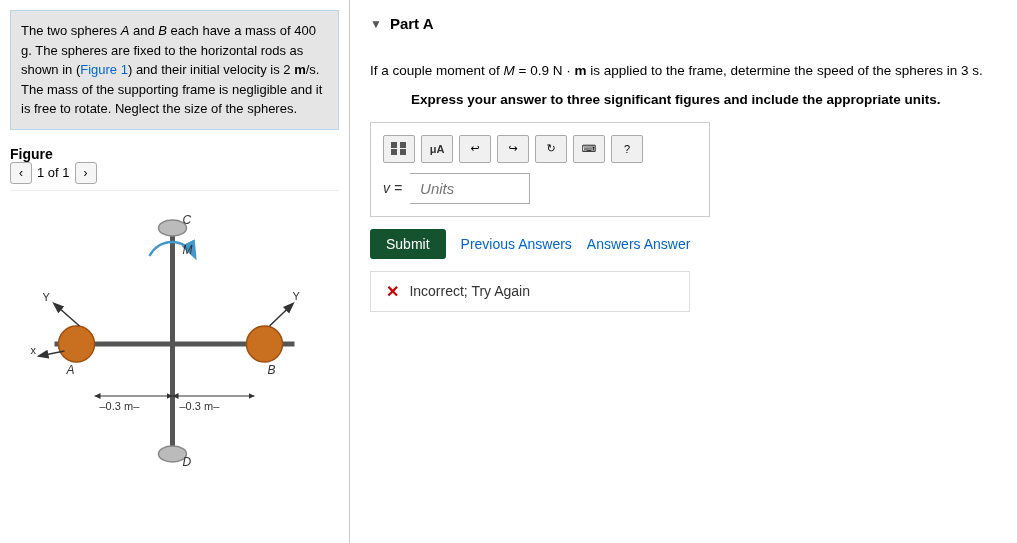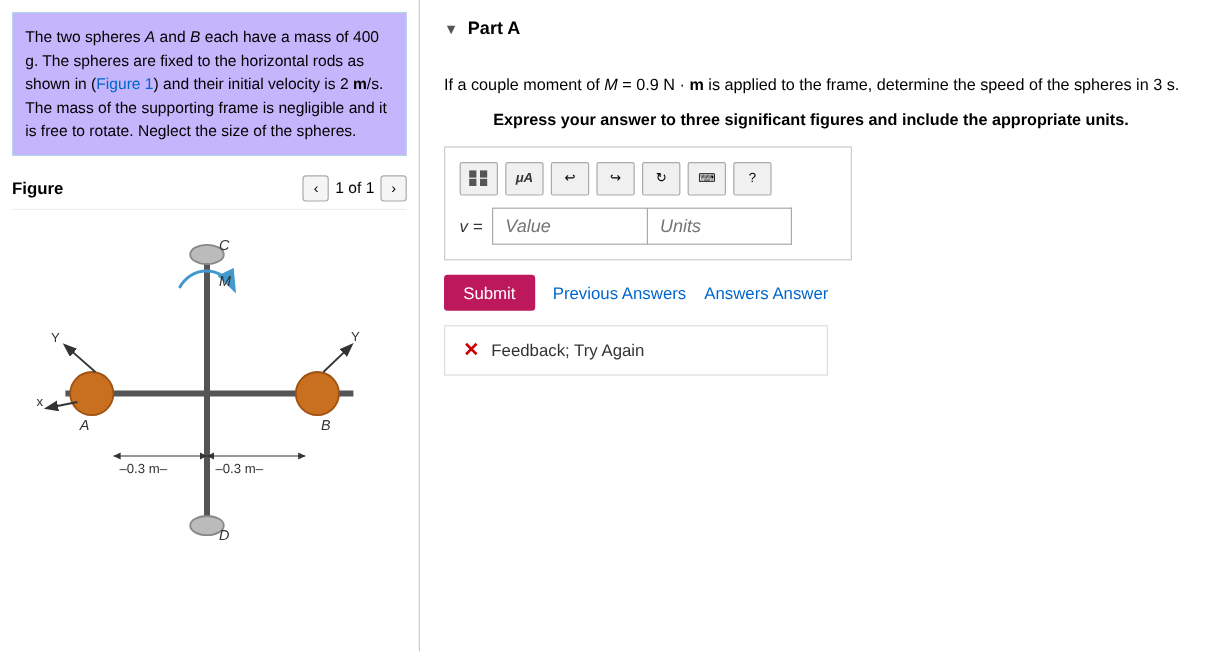--- a/index.html
+++ b/index.html
@@ -16,45 +16,46 @@
     .left-panel {
       width: 350px;
       min-height: 543px;
       border-right: 1px solid #ccc;
       display: flex;
       flex-direction: column;
       background: #fff;
     }
 
     .problem-description {
-      background: #c4b5fd;
+      background: #e5e5e5;
       border: 1px solid #b8d4e8;
       margin: 10px;
       padding: 10px;
       font-size: 13px;
       line-height: 1.5;
     }
 
     .problem-description a {
       color: #0066cc;
       text-decoration: none;
     }
 
     .figure-section {
       flex: 1;
       padding: 0 10px;
     }
 
     .figure-header {
       display: flex;
-      align-items: center;
+      align-items: flex-start;
       justify-content: space-between;
       padding: 6px 0;
       border-bottom: 1px solid #eee;
       margin-bottom: 5px;
+      flex-direction: column;
     }
 
     .figure-title {
       font-weight: bold;
       font-size: 14px;
     }
 
     .figure-nav {
       display: flex;
       align-items: center;
@@ -151,21 +152,20 @@
       font-size: 11px;
       border-radius: 2px;
     }
 
     .toolbar-btn.matrix {
       position: relative;
     }
 
     .toolbar-icon-text {
       font-size: 11px;
-      font-style: italic;
       font-weight: bold;
       color: #333;
       text-align: center;
     }
 
     .input-row {
       display: flex;
       align-items: center;
       gap: 0;
     }
@@ -200,21 +200,21 @@
 
     
     .action-row {
       display: flex;
       align-items: center;
       gap: 15px;
       margin-bottom: 12px;
     }
 
     .submit-btn {
-      background: #be185d;
+      background: #14532d;
       color: white;
       border: none;
       padding: 7px 16px;
       font-size: 14px;
       cursor: pointer;
       border-radius: 3px;
     }
 
     .action-link {
       color: #0066cc;
@@ -395,33 +395,32 @@
         <span style="font-size:10px;">⌨</span>
       </button>
 
       <button class="toolbar-btn">
         <span>?</span>
       </button>
     </div>
 
     <div class="input-row">
       <span class="v-equals">v =</span>
-      <input class="value-input" type="text" placeholder="Value" style="">
       <input class="units-input" type="text" placeholder="Units" style="">
     </div>
   </div>
 
   
   <div class="action-row">
     <button class="submit-btn">Submit</button>
     <a href="#" class="action-link">Previous Answers</a>
     <a href="#" class="action-link">Answers Answer</a>
   </div>
 
   
   <div class="feedback-box">
     <span class="x-icon">✕</span>
-    <span class="feedback-text">Feedback; Try Again</span>
+    <span class="feedback-text">Incorrect; Try Again</span>
   </div>
 
   
 
 </div>
 
 </body></html>

